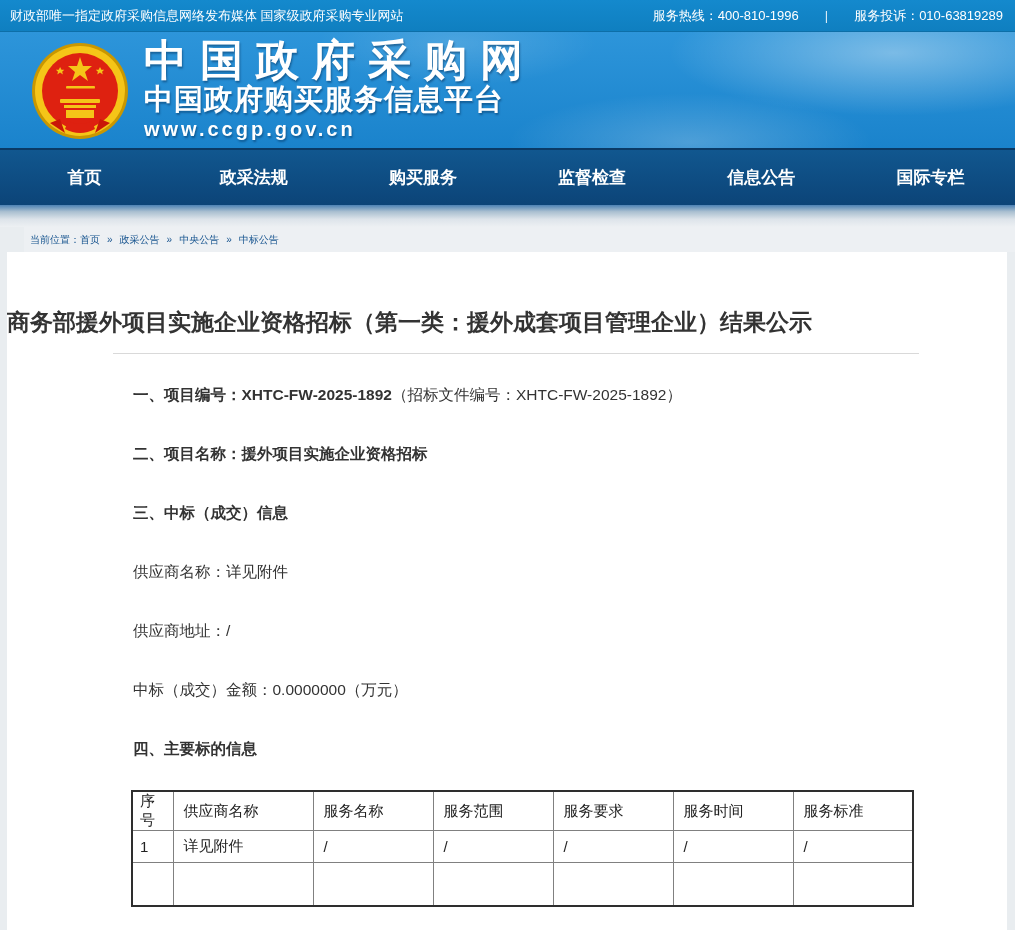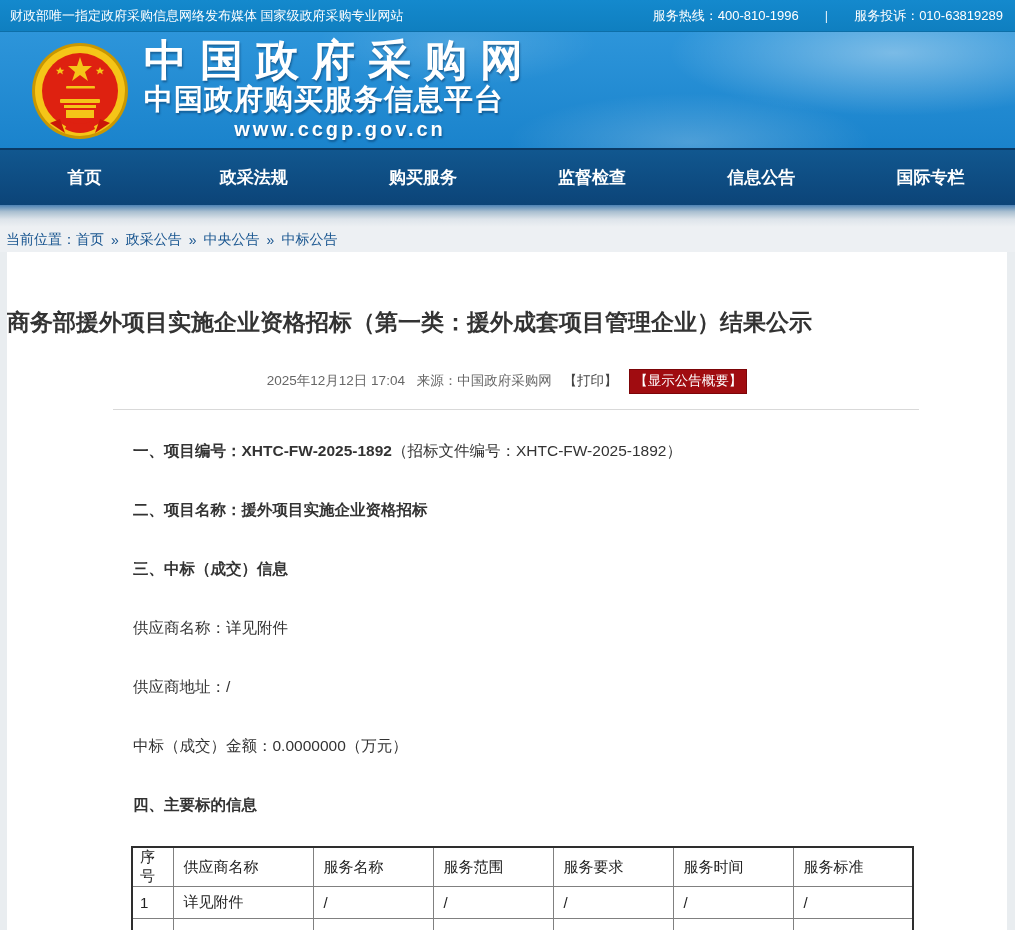--- a/index.html
+++ b/index.html
@@ -19,34 +19,34 @@
       radial-gradient(ellipse 320px 90px at 88% 18%, rgba(255,255,255,.38), transparent 70%),
       radial-gradient(ellipse 260px 70px at 68% 95%, rgba(255,255,255,.22), transparent 70%),
       radial-gradient(ellipse 200px 60px at 45% 10%, rgba(255,255,255,.15), transparent 70%),
       linear-gradient(180deg,#2d95da,#1a83cc);
     display:flex; align-items:center; }
   .logo-wrap { display:flex; align-items:center; margin-left:30px; }
   .emblem { width:100px; height:100px; margin-top:2px; }
   .site-text { color:#fff; margin-left:14px; text-shadow:1px 2px 2px rgba(0,40,80,.45); }
   .site-name { font-size:43px; font-weight:bold; letter-spacing:13px; line-height:1.0; }
   .site-sub  { font-size:29px; font-weight:bold; letter-spacing:1px; line-height:1.05; margin-top:2px; }
-  .site-url  { font-size:20px; font-weight:bold; letter-spacing:3px; text-align:center; margin-top:3px; }
+  .site-url  { font-size:20px; font-weight:bold; letter-spacing:3px; margin-top:3px; }
 
   
   .nav { height:57px; background:linear-gradient(180deg,#11578f,#0c4478);
     border-top:2px solid #0a3a66; display:flex; }
   .nav a { flex:1; display:flex; align-items:center; justify-content:center;
     color:#fff; font-size:17px; font-weight:bold; text-decoration:none; cursor:pointer; }
 
   .nav-fade { height:22px;
     background:linear-gradient(180deg,#4d82b5 0%,#a9bfd0 30%,#dde4ea 65%,#edf0f3 100%); }
 
   
   .crumbbar { height:25px; background:#edf0f3; display:flex; align-items:center;
-    font-size:14px; color:#17548f; padding-left:6px; }
+    font-size:10px; color:#17548f; padding-left:6px;margin-left:24px; }
   .crumbbar a { color:#17548f; text-decoration:none; cursor:pointer; }
   .crumbbar .bsep { margin:0 7px; }
 
   
   .panel { margin-left:7px; margin-right:8px; background:#fff; height:678px; overflow:hidden; }
   .art-title { font-size:23px; font-weight:bold; color:#333;
     padding-top:55px; }
   .meta { text-align:center; margin-top:31px; font-size:13.5px; color:#666; }
   .meta .mpart { margin-right:8px; }
   .meta .print { color:#444; cursor:pointer; margin-right:8px; }
@@ -125,26 +125,20 @@
   <a>政采公告</a>
   <span class="bsep">»</span>
   <a>中央公告</a>
   <span class="bsep">»</span>
   <a>中标公告</a>
 </div>
 
 <div class="panel">
   <div class="art-title">商务部援外项目实施企业资格招标（第一类：援外成套项目管理企业）结果公示</div>
 
-  <div class="meta">
-    <span class="mpart">2025年12月12日 17:04</span>
-    <span class="mpart">来源：中国政府采购网</span>
-    <span class="print">【打印】</span>
-    <span class="badge">【显示公告概要】</span>
-  </div>
 
   <div class="rule"></div>
 
   <div class="body-text">
     <p><b>一、项目编号：XHTC-FW-2025-1892</b><span>（招标文件编号：XHTC-FW-2025-1892）</span></p>
     <p><b>二、项目名称：援外项目实施企业资格招标</b><span></span></p>
     <p><b>三、中标（成交）信息</b><span></span></p>
     <p><b></b><span>供应商名称：详见附件</span></p>
     <p><b></b><span>供应商地址：/</span></p>
     <p><b></b><span>中标（成交）金额：0.0000000（万元）</span></p>

